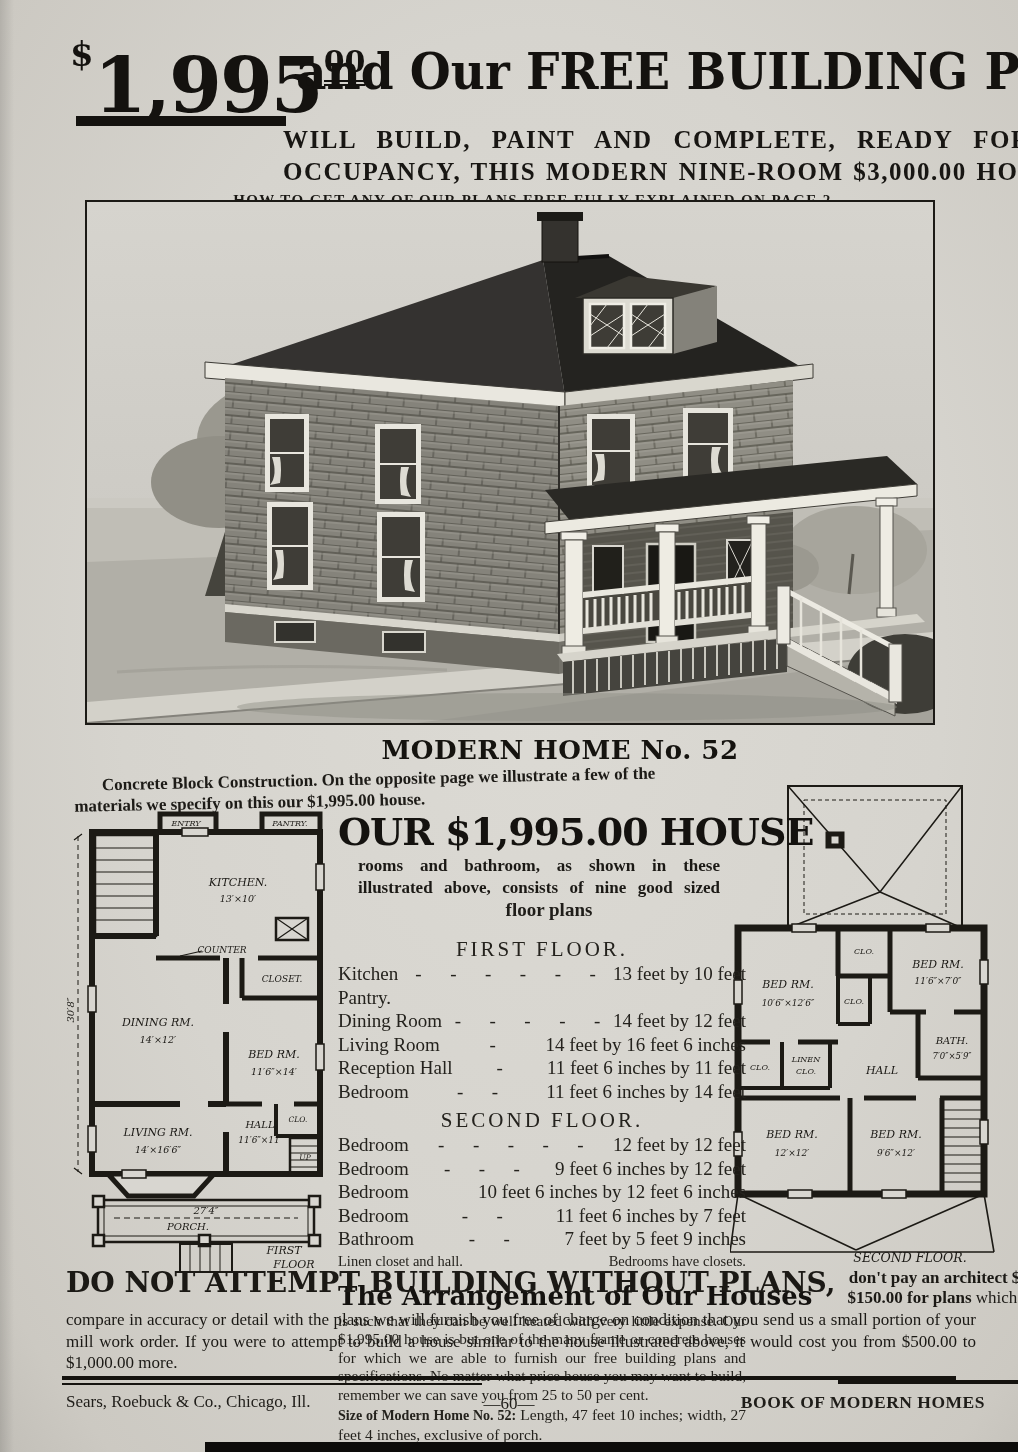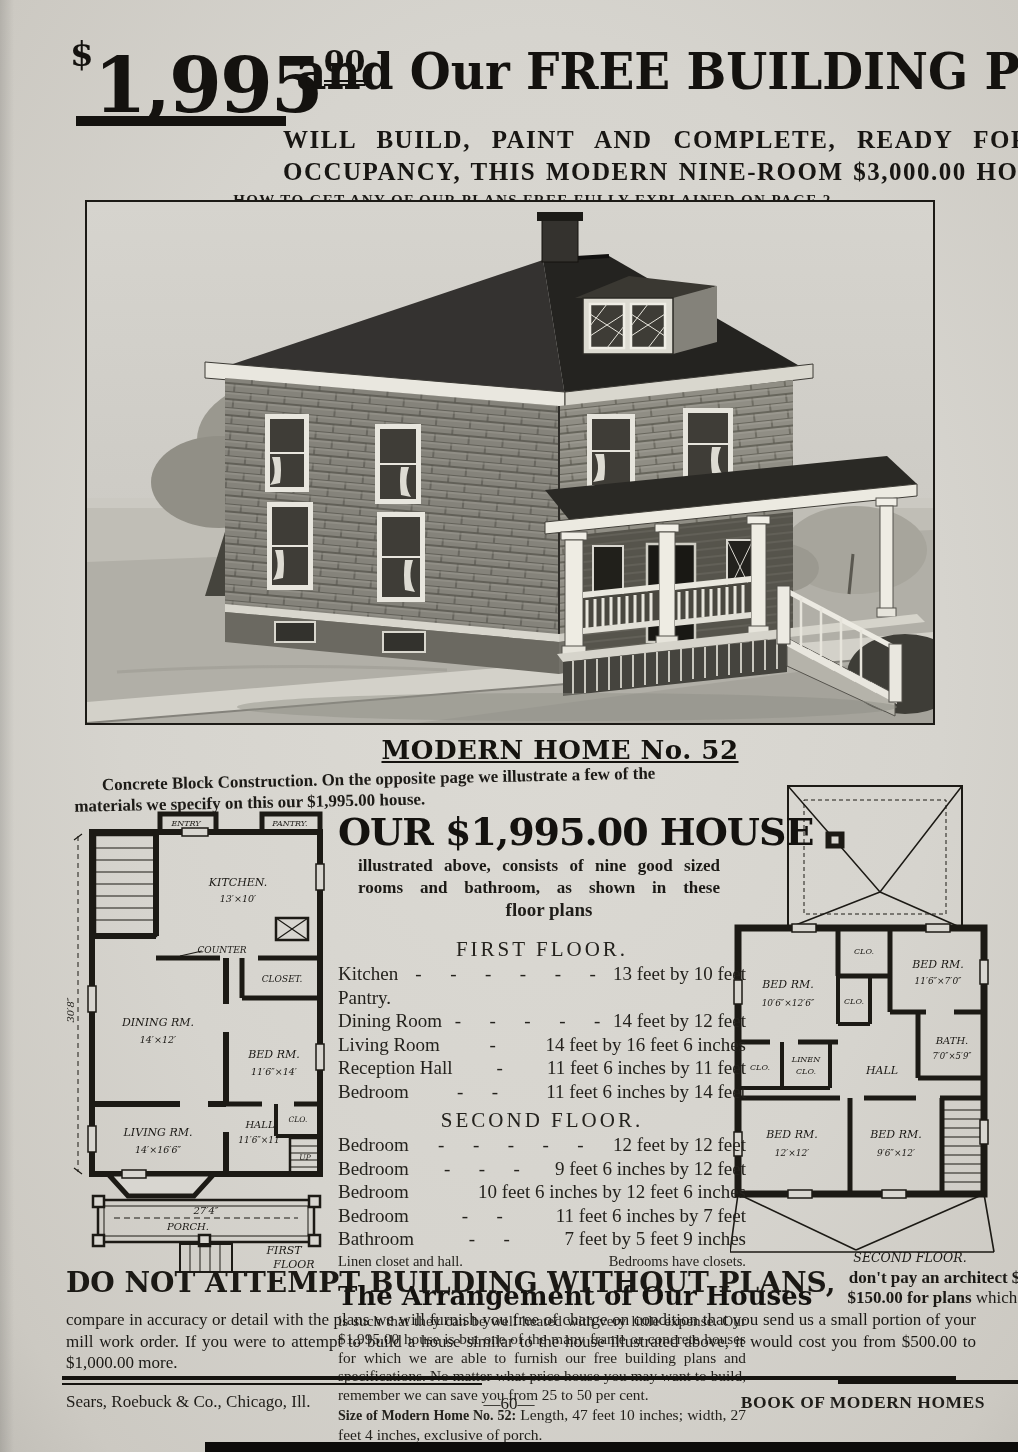--- a/index.html
+++ b/index.html
@@ -20,21 +20,21 @@
     line-height:32px;color:#181613;white-space:nowrap;}
   .subhead .s1{word-spacing:13px;}
   .subhead .s2{word-spacing:2px;}
   .plan-note{left:52px;top:192px;width:966px;text-align:center;font-weight:bold;font-size:15px;
     letter-spacing:1.4px;color:#1b1915;}
   
   .frame{left:85px;top:200px;width:850px;height:525px;border:2px solid #1c1a16;box-sizing:border-box;background:#cfcdc7;}
   .frame svg{display:block;width:100%;height:100%;}
   
   .mh-title{left:102px;top:735px;width:916px;text-align:center;font-weight:bold;font-size:26px;
-    letter-spacing:.5px;color:#15130f;font-family:"DejaVu Serif",serif;text-decoration:underline;}
+    letter-spacing:.5px;color:#15130f;font-family:"DejaVu Serif",serif;}
   .mh-intro{left:74px;top:768px;width:650px;font-size:17px;font-weight:600;line-height:21px;
     text-indent:28px;transform:rotate(-1.2deg);color:#1d1b17;}
   
   .colc{left:338px;top:810px;width:408px;}
   .offer-title{font-family:"DejaVu Serif",serif;font-weight:bold;font-size:38px;letter-spacing:-1px;
     white-space:nowrap;color:#14120f;line-height:44px;}
   .offer-sub{font-weight:bold;font-size:17px;line-height:20px;margin:2px 26px 0 20px;
     text-align:justify;text-align-last:justify;color:#1b1915;}
   .divider{display:flex;align-items:center;margin:1px 4px 16px 18px;flex-direction:column;}
   .divider .rule{flex:1;height:3px;background:#1b1915;}
@@ -391,22 +391,22 @@
         <text x="62" y="376" font-size="9">12′×12′</text>
         <text x="166" y="358" font-size="11">BED RM.</text>
         <text x="166" y="376" font-size="9">9′6″×12′</text>
         <text x="180" y="482" font-size="12.5">SECOND FLOOR.</text>
       </g>
     </svg>
   </div>
 
   <div class="abs colc">
     <div class="offer-title">OUR $1,995.00 HOUSE</div>
+    <div class="offer-sub">rooms and bathroom, as shown in these</div>
     <div class="offer-sub">illustrated above, consists of nine good sized</div>
-    <div class="offer-sub">rooms and bathroom, as shown in these</div>
     <div class="divider">
       <span class="rule"></span>
       <span class="lbl">floor plans</span>
       <span class="rule"></span>
     </div>
 
     <div class="floor-head">FIRST FLOOR.</div>
     <div class="room-row">
       <span class="rname">Kitchen</span>
       <span class="rdash">-      -      -      -      -      -</span>

